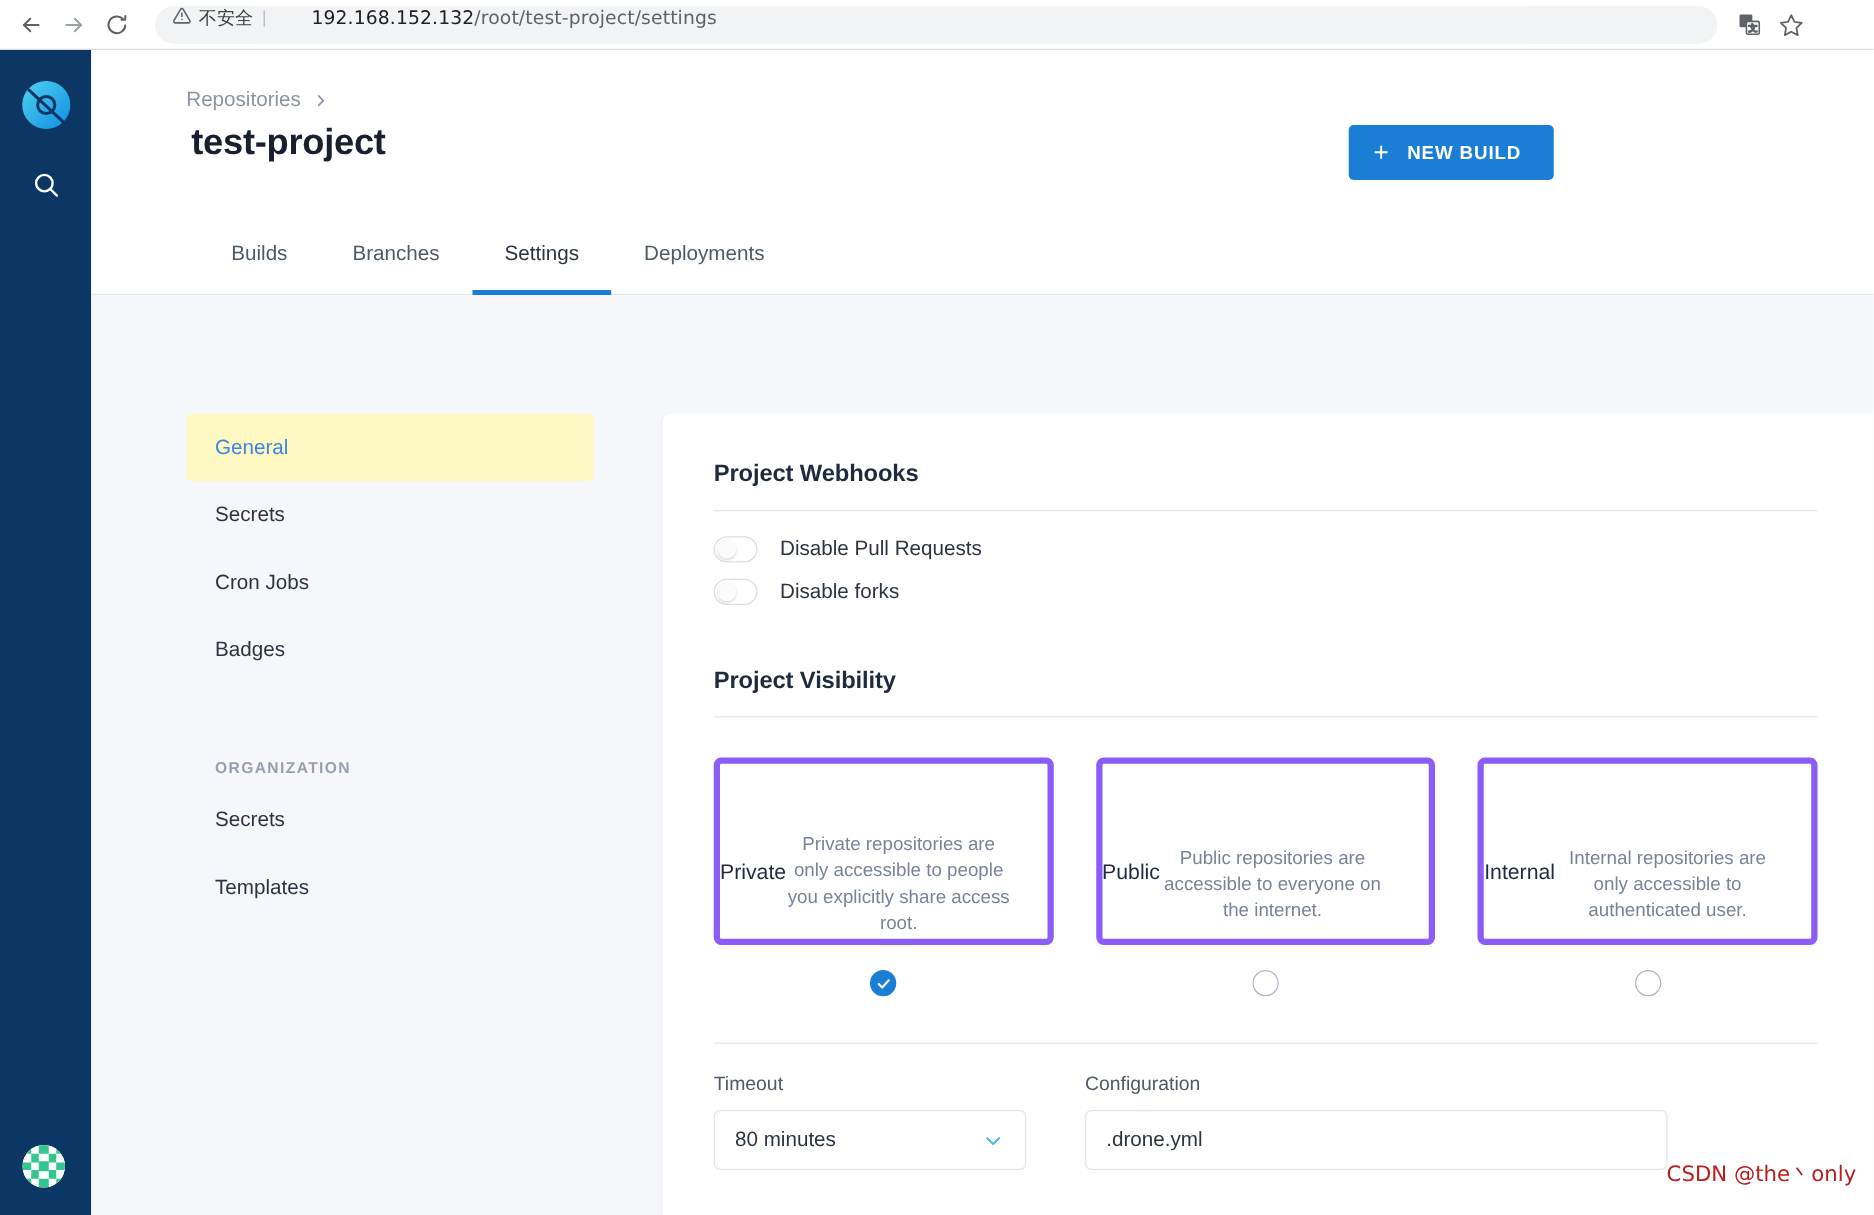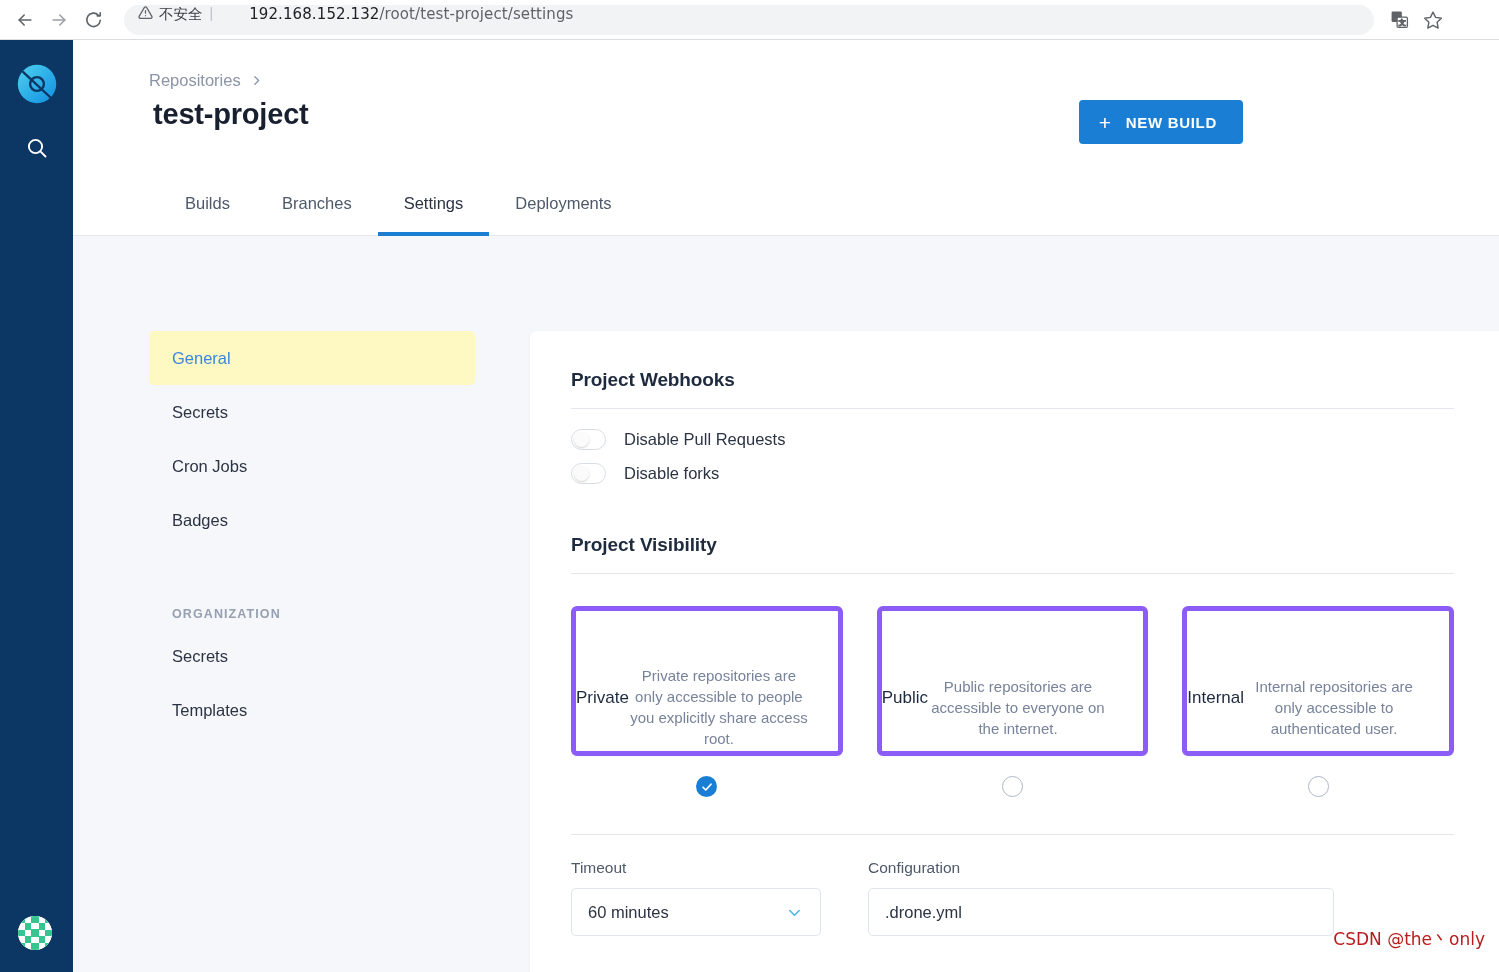--- a/index.html
+++ b/index.html
@@ -460,21 +460,21 @@
           <div class="radio"></div>
         </div>
       </div>
 
       <hr class="bottom-rule">
 
       <div class="field-row">
         <div class="field timeout">
           <div class="field-label">Timeout</div>
           <div class="field-control select">
-            <span>60 minutes</span>
+            <span>80 minutes</span>
             <span class="chevron">
               <svg width="19" height="19" viewBox="0 0 24 24" fill="none" stroke="currentColor" stroke-width="2.1" stroke-linecap="round" stroke-linejoin="round">
                   <polyline points="6 9.5 12 15.5 18 9.5"></polyline>
                 </svg>
             </span>
           </div>
         </div>
         <div class="field config">
           <div class="field-label">Configuration</div>
           <div class="field-control">

